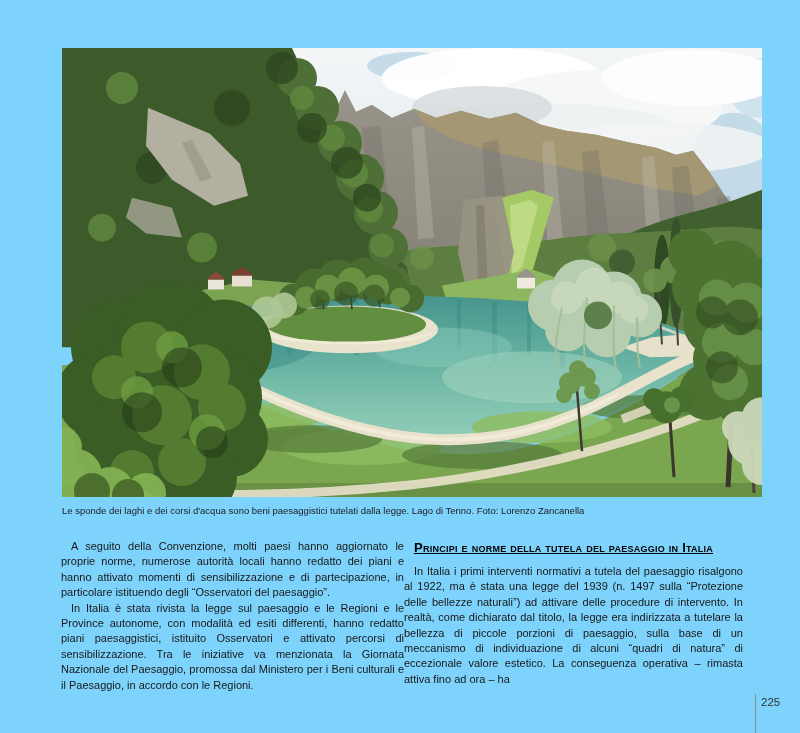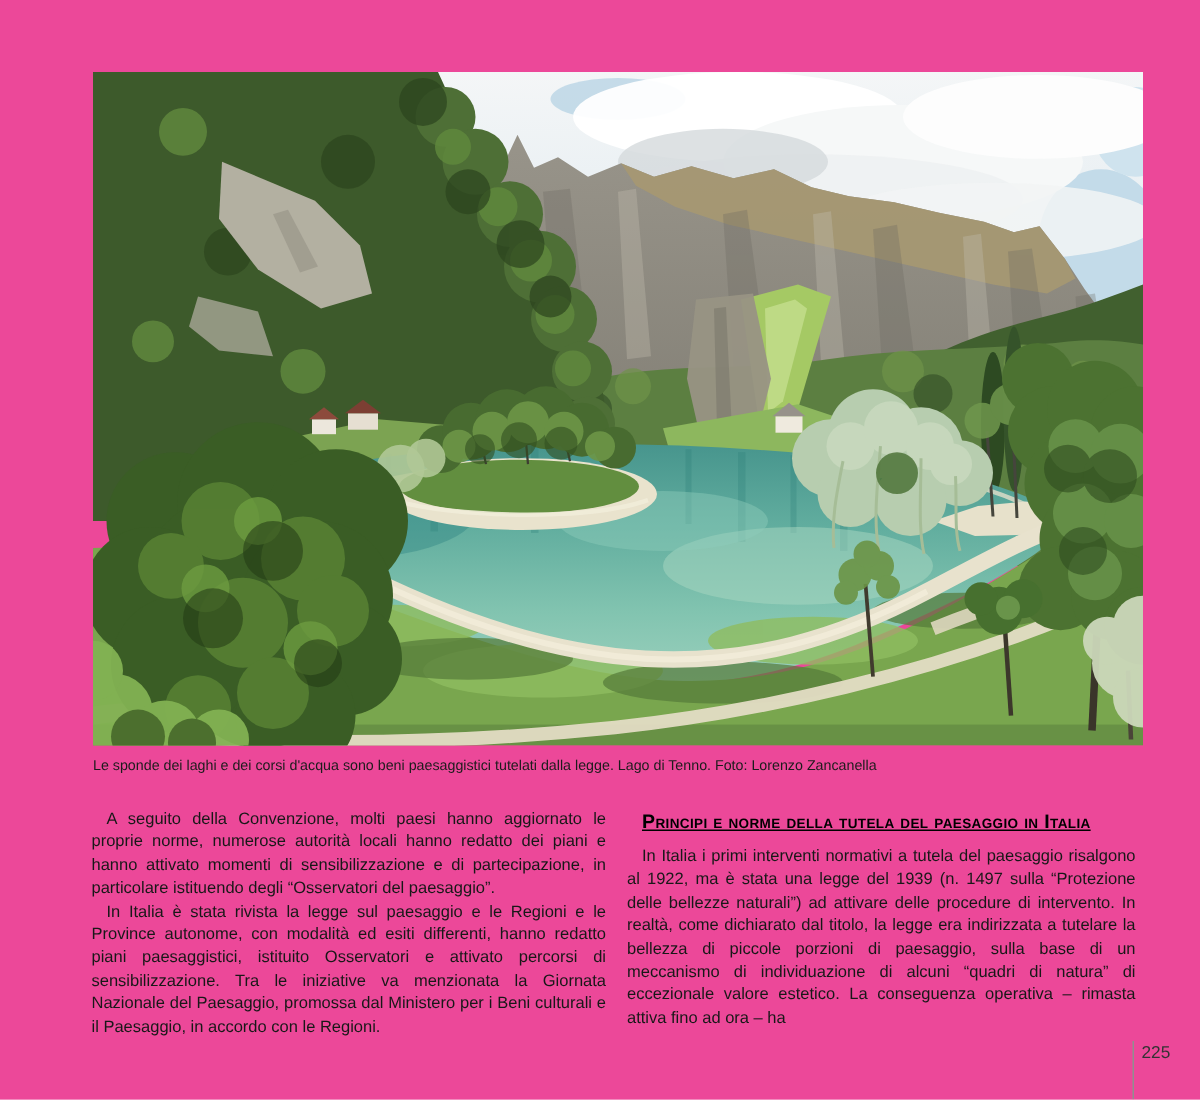--- a/index.html
+++ b/index.html
@@ -1,28 +1,28 @@
 <!DOCTYPE html>
 <html lang="it"><head>
 <meta charset="utf-8">
 <style>
   html,body { margin:0; padding:0; }
   body {
     width:800px; height:733px; background:#ffffff;
     font-family:"Liberation Sans", sans-serif;
     -webkit-font-smoothing:antialiased;
   }
-  .page { position:relative; width:800px; height:733px; background:#ec4899; overflow:hidden; }
+  .page { position:relative; width:800px; height:733px; background:#7dd3fc; overflow:hidden; }
   figure.photo { position:absolute; left:62px; top:48px; width:700px; height:449px; margin:0; padding:0; }
   figure.photo svg { display:block; width:700px; height:449px; }
   .caption {
     position:absolute; left:62px; top:505px; width:700px;
     font-size:9.5px; line-height:12px; color:#1c1c1c;
   }
-  .cols { position:absolute; left:61px; top:539px; display:flex; gap:14px; }
+  .cols { position:absolute; left:61px; top:539px; display:flex; }
   .col { font-size:11px; line-height:15.4px; text-align:justify; color:#181818; }
   .col.left  { width:343px; }
   .col.right { width:339px; }
   .col p { margin:0; text-indent:10px; }
   .heading {
     font-size:13px; font-weight:bold; font-variant:small-caps;
     letter-spacing:.25px; margin:1px 0 9px 0; text-indent:10px;
     color:#000; line-height:15px;text-decoration:underline;
   }
   .folio-rule { position:absolute; left:755px; top:694px; width:0; height:39px; border-left:1.5px solid #8f8f8f; }

